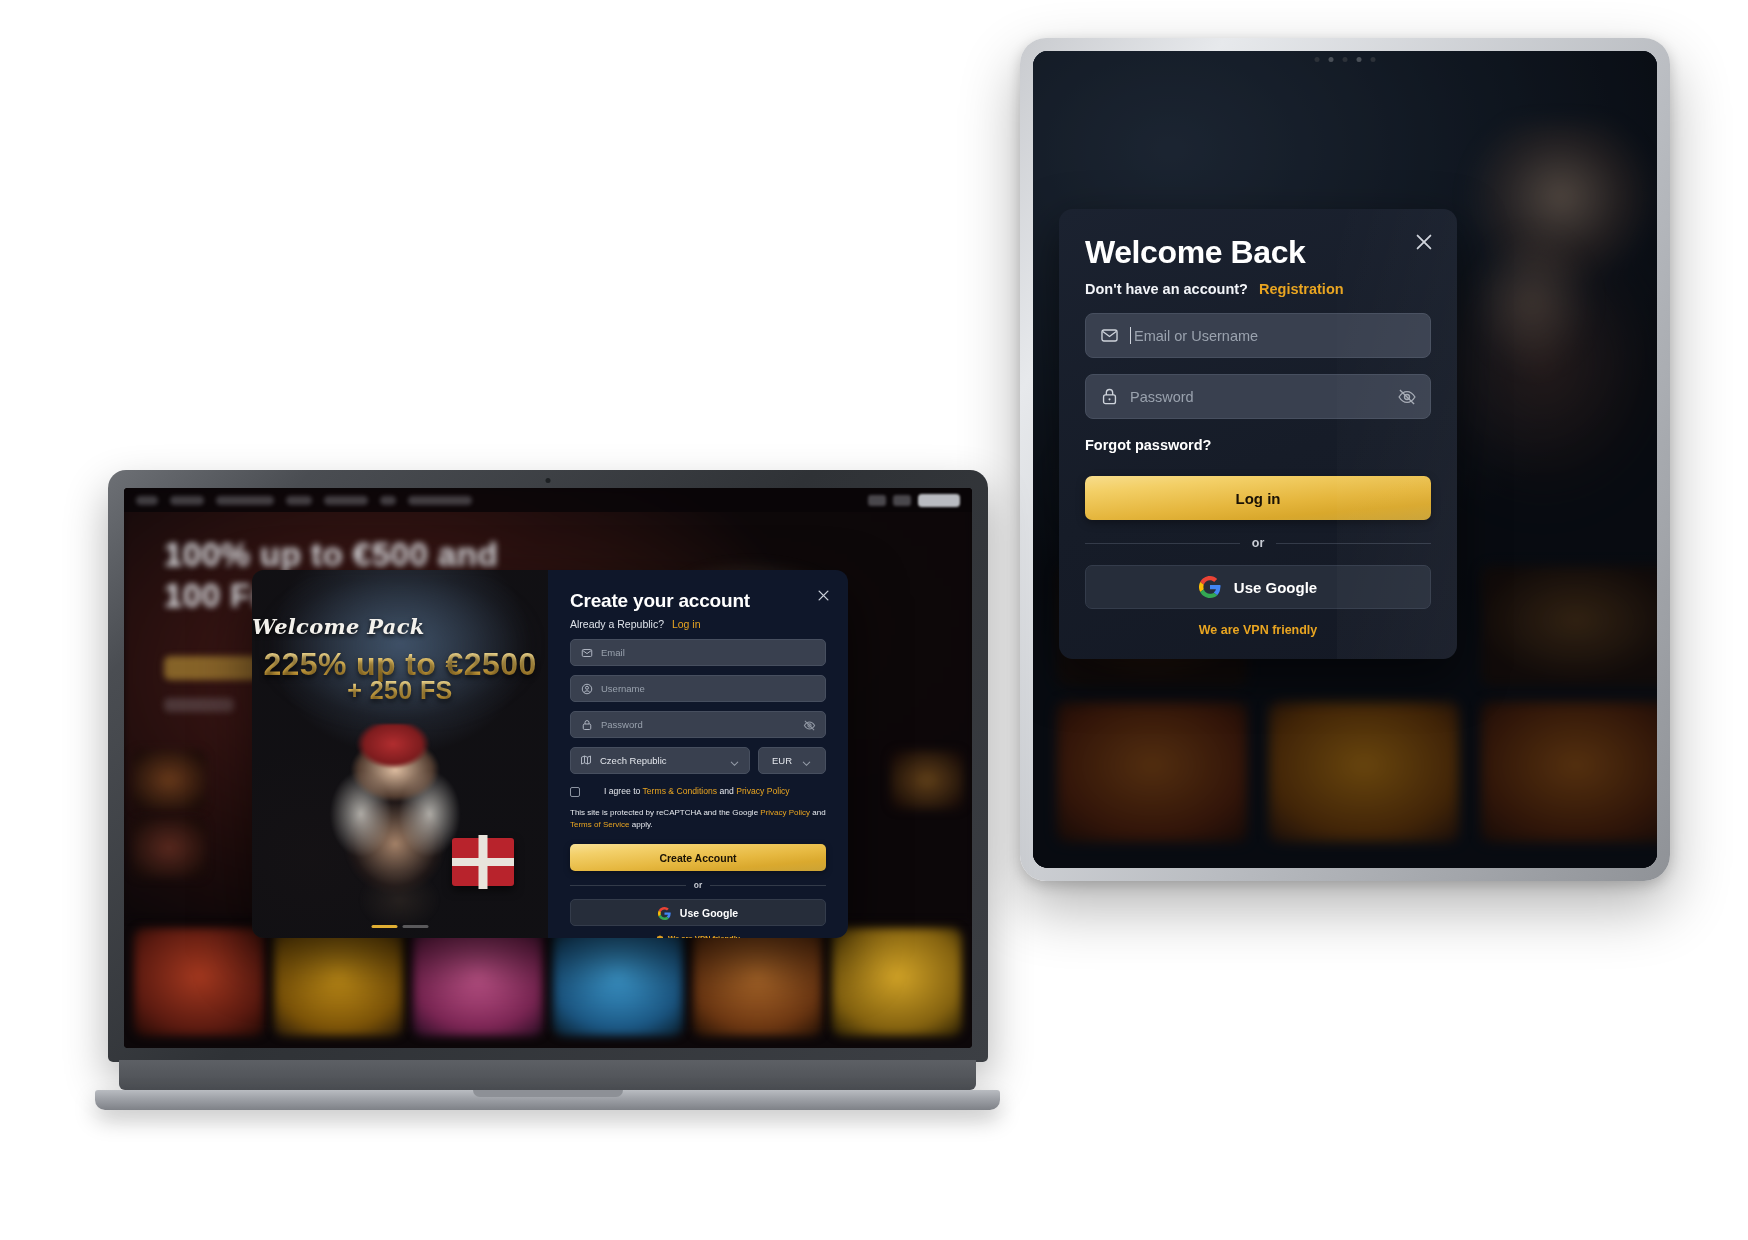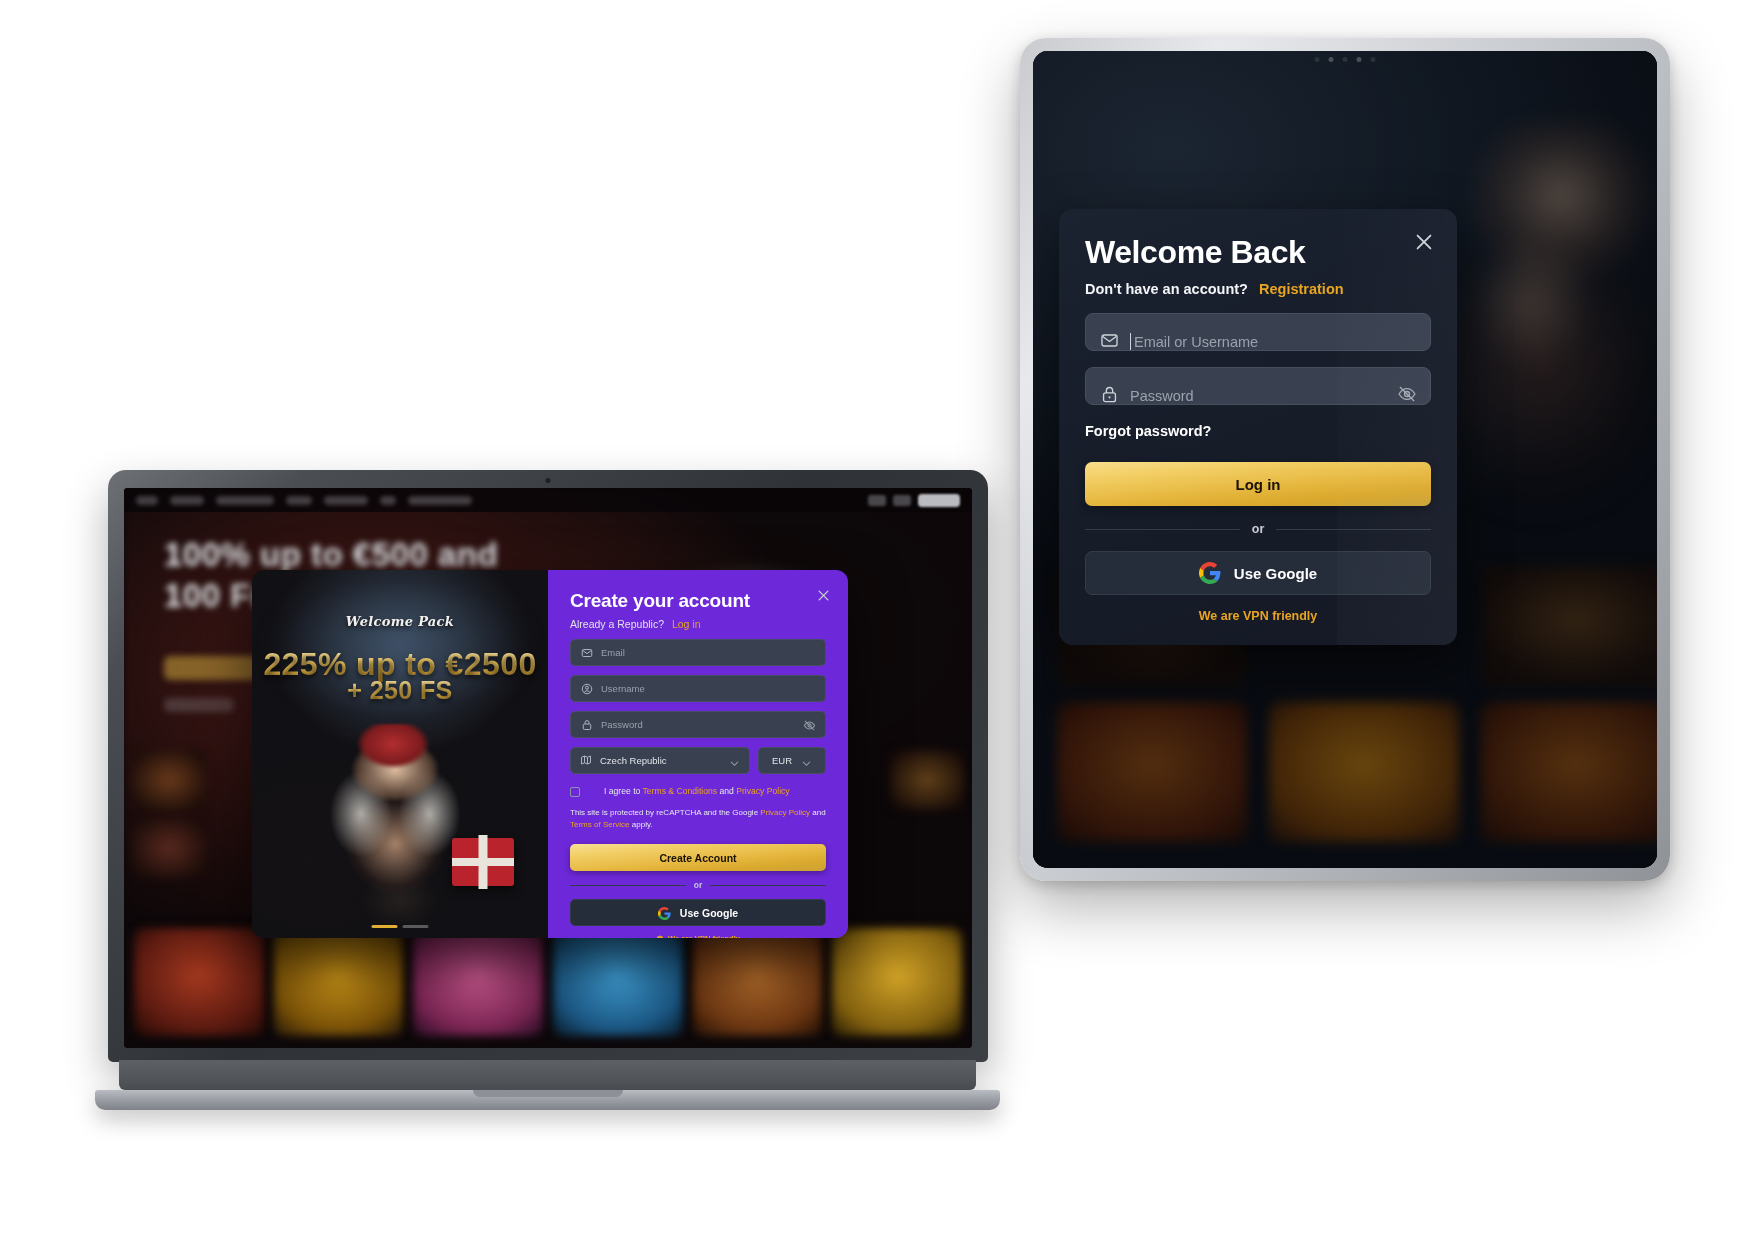--- a/index.html
+++ b/index.html
@@ -91,23 +91,23 @@
   }
   .lc-close {
     position:absolute; right:20px; top:20px; width:26px; height:26px;
     display:flex; align-items:center; justify-content:center; cursor:pointer;
   }
   .lc-close svg { width:22px; height:22px; }
   .lc-title { font-size:32px; font-weight:700; color:#fff; letter-spacing:-.4px; line-height:1.1; }
   .lc-sub { margin-top:11px; font-size:14.5px; font-weight:700; color:#f2f4f8; }
   .lc-sub .reg { color:#e9a521; margin-left:7px; cursor:pointer; }
   .lc-field {
-    margin-top:16px; height:38px; border-radius:8px;
+    margin-top:16px; height:45px; border-radius:8px;
     background:#39404f; border:1px solid #474f5f;
-    display:flex; align-items:flex-end; padding:0 13px; gap:11px;
+    display:flex; align-items:center; padding:0 13px; gap:11px;
   }
   .lc-field .ic { width:20px; height:20px; display:flex; align-items:center; justify-content:center; flex:0 0 20px;}
   .lc-field .ic svg { width:19px; height:19px; }
   .lc-field .ph { font-size:14.5px; color:#9aa2ae; flex:1; }
   .lc-field .caret { width:1px; height:17px; background:#cfd4dc; margin-right:-8px; }
   .lc-field .eye { margin-left:auto; width:20px;height:20px; cursor:pointer; opacity:.72;}
   .lc-field .eye svg { width:20px; height:20px; }
   .lc-forgot { margin-top:18px; font-size:14.5px; font-weight:700; color:#fff; cursor:pointer; }
   .lc-primary {
     margin-top:23px; height:44px; border-radius:7px; border:none;
@@ -204,23 +204,23 @@
       radial-gradient(55% 38% at 50% 20%, rgba(70,92,115,.85) 0%, rgba(30,36,46,.9) 55%, rgba(16,16,20,.95) 80%),
       radial-gradient(70% 50% at 20% 78%, rgba(120,55,30,.8) 0%, rgba(35,16,10,.9) 60%),
       linear-gradient(180deg,#241a16 0%, #171111 60%, #0f0b0b 100%);
   }
   .promo-machine {
     position:absolute; left:6px; right:6px; top:8px; height:150px;
     background: radial-gradient(60% 70% at 50% 45%, rgba(60,80,105,.55), rgba(20,24,32,.2) 70%, rgba(0,0,0,0) 85%);
     filter: blur(2px);
   }
   .promo-title {
-    position:absolute; left:0; right:0; top:44px; text-align:center;
+    position:absolute; left:0; right:0; top:44px; text-align:left;
     font-family:"DejaVu Serif", serif; font-style:italic; font-weight:700;
-    font-size:13px; color:#f3f1ec; letter-spacing:.3px;
+    font-size:21px; color:#f3f1ec; letter-spacing:.3px;
     text-shadow: 0 2px 4px rgba(0,0,0,.8);
   }
   .promo-line1 {
     position:absolute; left:0; right:0; top:76px; text-align:center;
     font-size:32px; font-weight:800; letter-spacing:.4px;
     background: linear-gradient(180deg,#fdf0b9 0%, #eec55f 45%, #c78f1e 100%);
     -webkit-background-clip:text; background-clip:text; color:transparent;
     text-shadow: 0 3px 5px rgba(0,0,0,.6);
   }
   .promo-line2 {
@@ -245,21 +245,21 @@
     position:absolute; right:34px; bottom:52px; width:62px; height:48px;
     background:#b8232c; border-radius:3px;
     box-shadow: 0 4px 10px rgba(0,0,0,.6);
   }
   .promo-gift:before{ content:""; position:absolute; left:50%; top:-3px; transform:translateX(-50%); width:9px; height:54px; background:#e8e4dc;}
   .promo-gift:after { content:""; position:absolute; left:0; top:50%; transform:translateY(-50%); width:62px; height:8px; background:#e8e4dc;}
   .promo-dots { position:absolute; left:50%; bottom:10px; transform:translateX(-50%); display:flex; gap:5px; }
   .promo-dots i { width:26px; height:3px; border-radius:2px; background:rgba(225,225,225,.35); display:block;}
   .promo-dots i.on { background:#e0ae33; }
 
-  .reg-form { flex:1; background:#6d28d9; padding:20px 22px 14px 22px; position:relative; }
+  .reg-form { flex:1; background:#0f172a; padding:20px 22px 14px 22px; position:relative; }
   .rf-close { position:absolute; right:16px; top:16px; width:18px; height:18px; cursor:pointer; display:flex; align-items:center; justify-content:center;}
   .rf-close svg { width:15px; height:15px; }
   .rf-title { font-size:19px; font-weight:700; color:#fff; letter-spacing:-.2px; }
   .rf-sub { margin-top:6px; font-size:10.5px; color:#dfe3ea; }
   .rf-sub .lg { color:#e9a521; margin-left:5px; cursor:pointer; }
   .rf-field {
     margin-top:9px; height:27px; border-radius:5px;
     background:#39404f; border:1px solid #474f5f;
     display:flex; align-items:center; padding:0 9px; gap:8px;
   }

